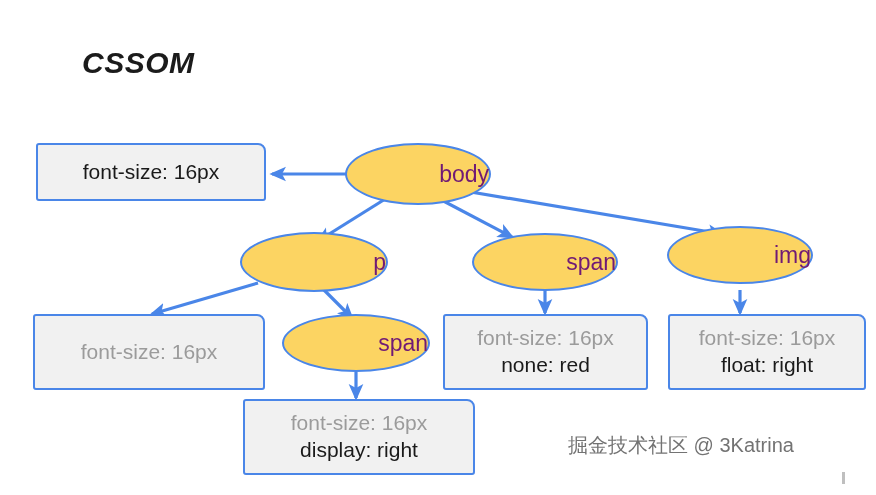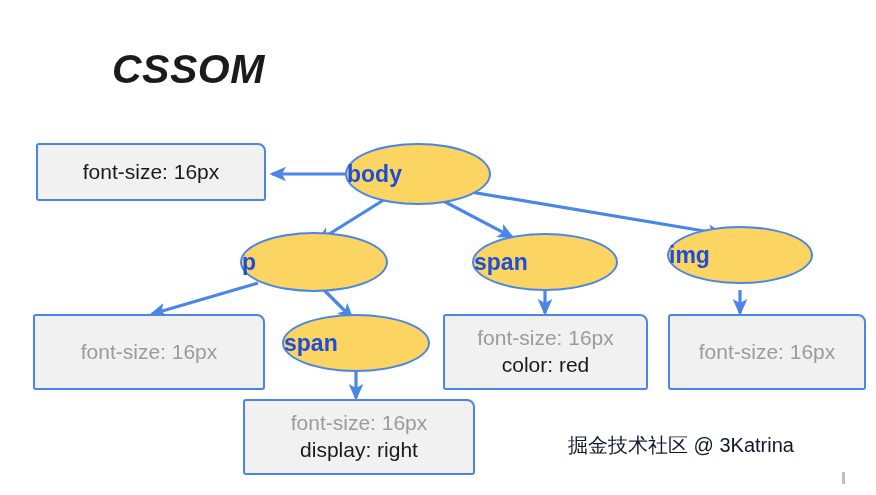--- a/index.html
+++ b/index.html
@@ -23,42 +23,40 @@
     top: 0;
     width: 876px;
     height: 495px;
     pointer-events: none;
   }
 
   .title {
     position: absolute;
     left: 82px;
     top: 46px;
-    font-size: 41px;
+    font-size: 30px;
     font-weight: bold;
     font-style: italic;
     color: #1b1b1b;
     letter-spacing: 0.5px;
     white-space: nowrap;
-    margin-left: 30px;
   }
 
   .node {
     position: absolute;
     background: #fcd462;
     border: 2.5px solid #4a86e8;
     border-radius: 50%;
     display: flex;
     align-items: center;
-    justify-content: flex-start;
-    color: #1d4ed8;
+    justify-content: flex-end;
+    color: #701a75;
     font-size: 23px;
     box-sizing: border-box;
     z-index: 3;
-    font-weight: bold;
   }
 
   .propbox {
     position: absolute;
     background: #f1f1f1;
     border: 2.5px solid #4a86e8;
     display: flex;
     flex-direction: column;
     align-items: center;
     justify-content: center;
@@ -72,21 +70,21 @@
     white-space: nowrap;
   }
   .propbox .inherited { color: #9b9b9b; }
   .propbox .own { color: #1a1a1a; }
 
   .watermark {
     position: absolute;
     left: 568px;
     top: 432px;
     font-size: 20px;
-    color: #0f172a;
+    color: #737373;
     white-space: nowrap;
     z-index: 5;
   }
   .cursor-mark {
     position: absolute;
     left: 842px;
     top: 472px;
     width: 3px;
     height: 12px;
     background: #bfbfbf;
@@ -157,23 +155,24 @@
     <div class="line inherited">font-size: 16px</div>
   </div>
 
   <div class="propbox" style="left:243px; top:399px; width:232px; height:76px;">
     <div class="line inherited">font-size: 16px</div>
     <div class="line own">display: right</div>
   </div>
 
   <div class="propbox" style="left:443px; top:314px; width:205px; height:76px;">
     <div class="line inherited">font-size: 16px</div>
-    <div class="line own">color: red</div>
+    <div class="line own">none: red</div>
   </div>
 
   <div class="propbox" style="left:668px; top:314px; width:198px; height:76px;">
     <div class="line inherited">font-size: 16px</div>
+    <div class="line own">float: right</div>
   </div>
 
   <div class="watermark">掘金技术社区 @ 3Katrina</div>
   <div class="cursor-mark"></div>
 
 </div>
 
 </body></html>

